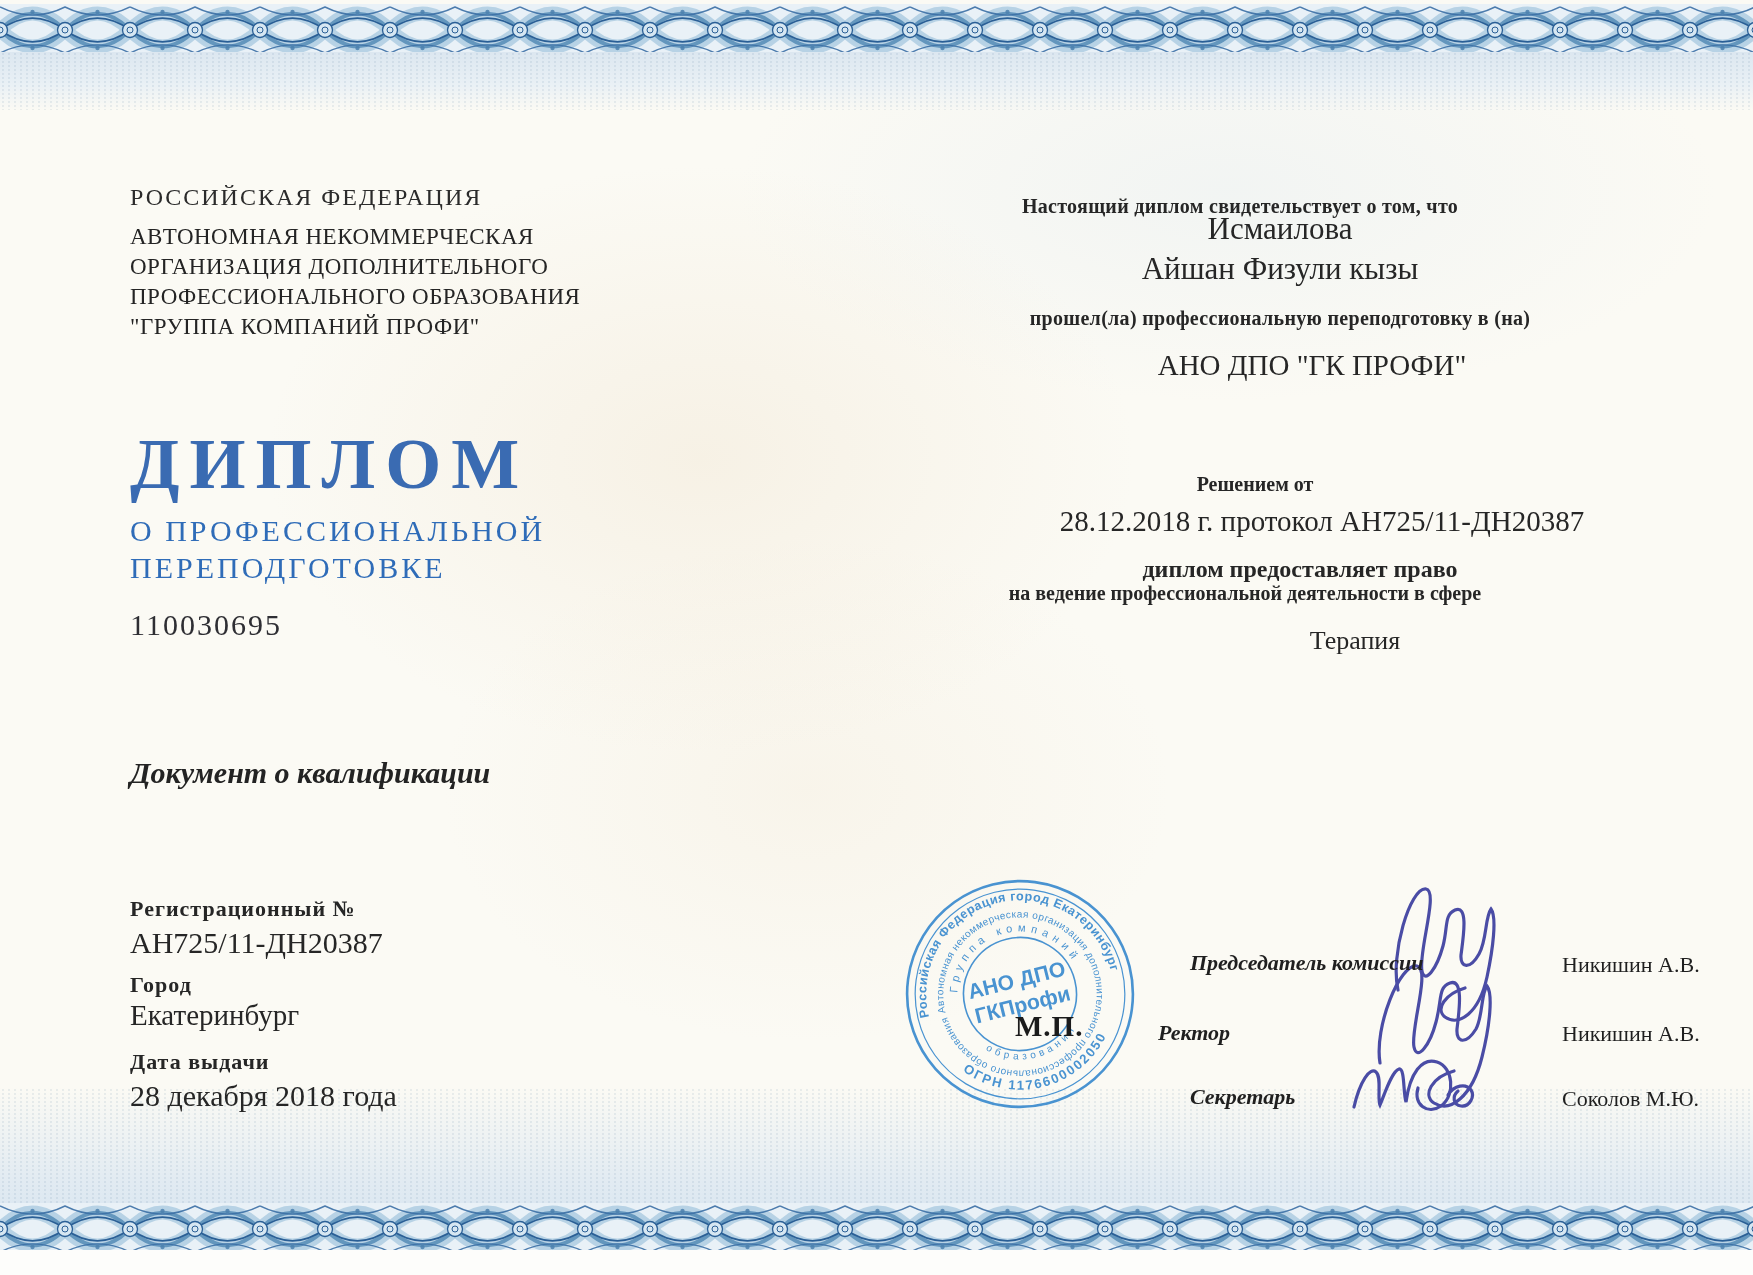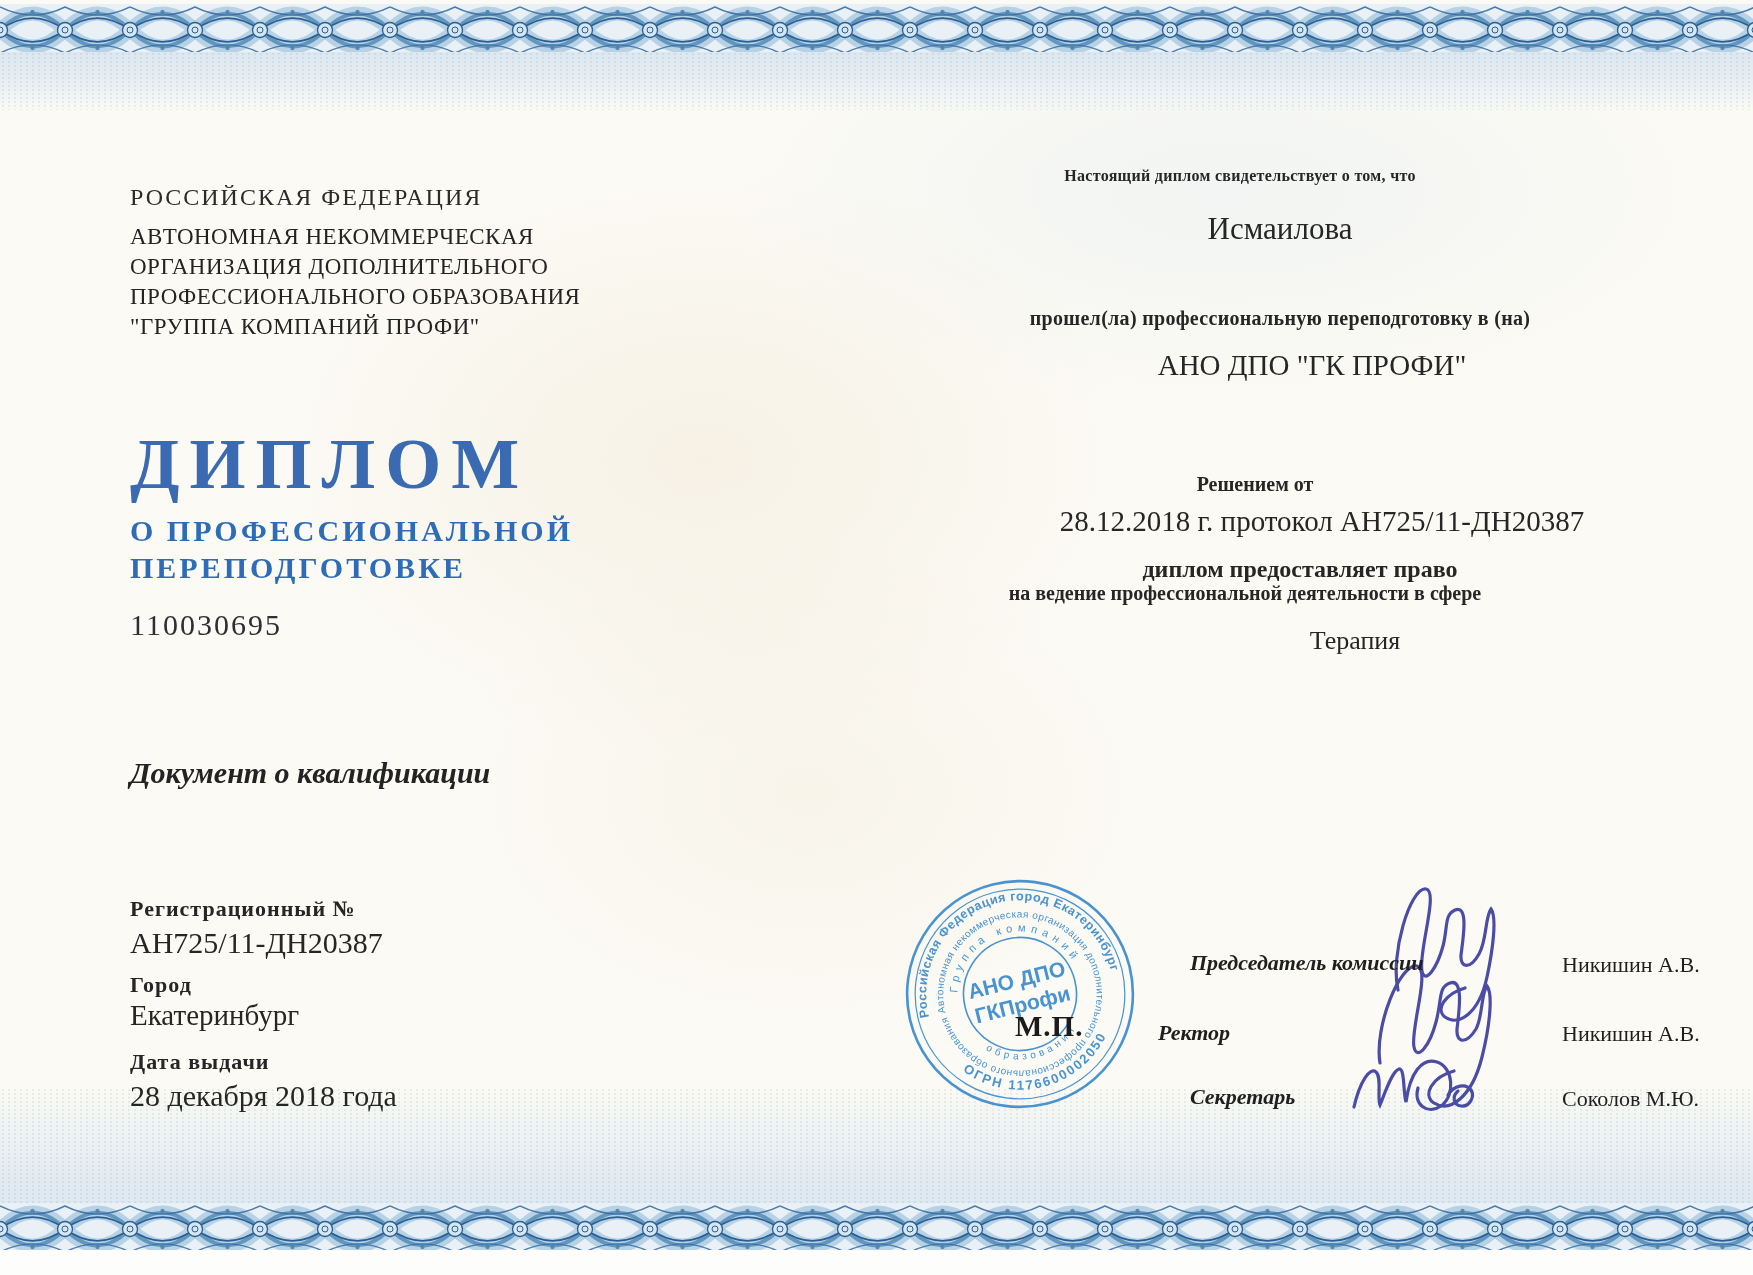--- a/index.html
+++ b/index.html
@@ -22,32 +22,32 @@
   .tint::after{content:"";position:absolute;inset:0;
     background-image:radial-gradient(rgba(70,110,150,.10) 1px, transparent 1.4px);
     background-size:6px 4px;}
   .bottom-white{position:absolute;left:0;top:1250px;width:1753px;height:25px;background:#fdfdfb;}
   
   .abs{position:absolute;}
   .lcol{left:130px;width:580px;text-align:left;}
   .country{top:184px;font-size:24px;letter-spacing:2px;color:#2b2b2b;}
   .org{top:222px;font-size:23px;line-height:30px;letter-spacing:.5px;color:#242424;}
   .dtitle{top:424px;font-size:72px;line-height:80px;font-weight:bold;letter-spacing:10px;color:#3a6bb2;}
-  .dsub{top:512px;font-size:30px;line-height:37px;font-weight:bold;letter-spacing:3px;color:#2f6cb8;}
+  .dsub{top:512px;font-size:30px;line-height:37px;font-weight:normal;letter-spacing:3px;color:#2f6cb8;}
   .dnum{top:608px;font-size:30px;letter-spacing:2px;color:#2e2e33;}
   .dockind{top:756px;font-size:30px;font-weight:bold;font-style:italic;color:#232323;}
   .reglabel{top:896px;font-size:22px;font-weight:bold;letter-spacing:1px;}
   .regnum{top:926px;font-size:30px;}
   .citylabel{top:972px;font-size:22px;font-weight:bold;letter-spacing:1px;}
   .cityval{top:999px;font-size:29px;}
   .datelabel{top:1049px;font-size:22px;font-weight:bold;letter-spacing:1px;}
   .dateval{top:1079px;font-size:30px;}
   
   .rcol{left:980px;width:600px;text-align:center;}
-  .r-intro{top:167px;font-size:16px;font-weight:bold;letter-spacing:.3px;transform:translateX(-40px);}
+  .r-intro{top:195px;font-size:20px;font-weight:bold;letter-spacing:.3px;transform:translateX(-40px);}
   .r-surname{top:211px;font-size:31px;}
   .r-name{top:251px;font-size:31px;}
   .r-completed{top:307px;font-size:20px;font-weight:bold;letter-spacing:.3px;}
   .r-inst{top:349px;font-size:29px;transform:translateX(32px);}
   .r-declabel{top:473px;font-size:20px;font-weight:bold;transform:translateX(-25px);}
   .r-decval{top:505px;font-size:29px;transform:translateX(42px);}
   .r-grant1{top:556px;font-size:24px;font-weight:bold;transform:translateX(20px);}
   .r-grant2{top:582px;font-size:20px;font-weight:bold;transform:translateX(-35px);}
   .r-field{top:626px;font-size:26px;transform:translateX(75px);}
   
@@ -118,20 +118,21 @@
   <div class="abs lcol reglabel">Регистрационный №</div>
   <div class="abs lcol dockind">Документ о квалификации</div>
   <div class="abs lcol regnum">АН725/11-ДН20387</div>
   <div class="abs lcol citylabel">Город</div>
   <div class="abs lcol cityval">Екатеринбург</div>
   <div class="abs lcol datelabel">Дата выдачи</div>
   <div class="abs lcol dateval">28 декабря 2018 года</div>
 
   <div class="abs rcol r-intro">Настоящий диплом свидетельствует о том, что</div>
   <div class="abs rcol r-surname">Исмаилова</div>
+  <div class="abs rcol r-name">Айшан Физули кызы</div>
   <div class="abs rcol r-completed">прошел(ла) профессиональную переподготовку в (на)</div>
   <div class="abs rcol r-inst">АНО ДПО "ГК ПРОФИ"</div>
   <div class="abs rcol r-declabel">Решением от</div>
   <div class="abs rcol r-decval">28.12.2018 г. протокол АН725/11-ДН20387</div>
   <div class="abs rcol r-grant1">диплом предоставляет право</div>
   <div class="abs rcol r-grant2">на ведение профессиональной деятельности в сфере</div>
   <div class="abs rcol r-field">Терапия</div>
 
   <svg class="stamp" viewBox="0 0 250 250">
     <g transform="rotate(-14 125 125)" fill="none" stroke="#3c8ccf">

